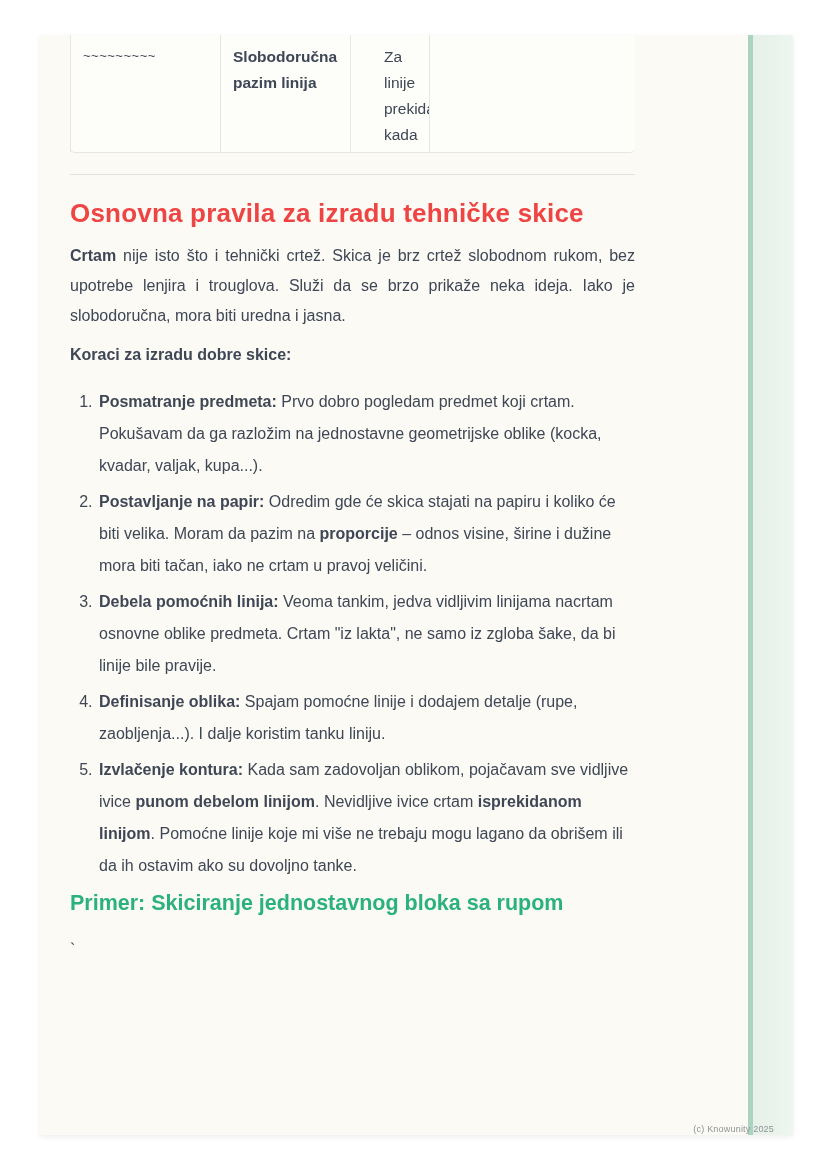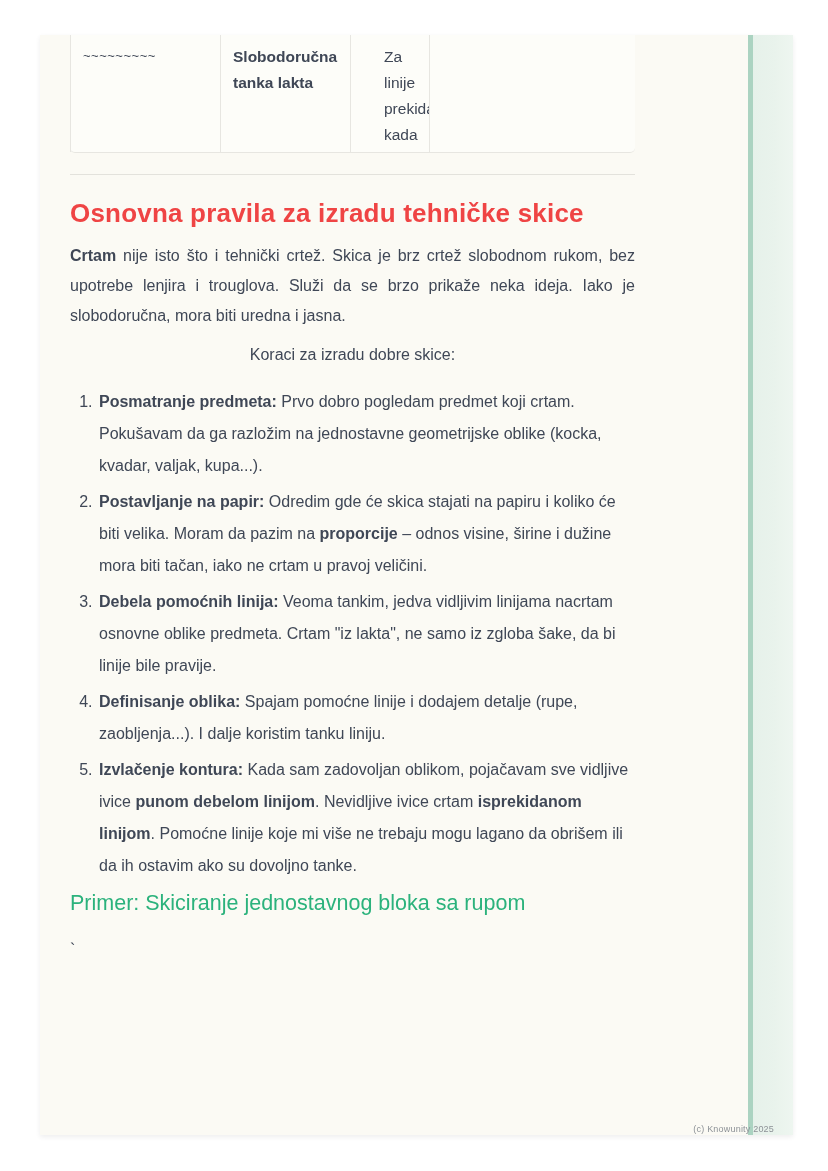--- a/index.html
+++ b/index.html
@@ -95,37 +95,36 @@
     letter-spacing: 0.2px;
   }
   .intro-para {
     margin: 11px 0 0;
     line-height: 30px;
     text-align: justify;
   }
   .steps-heading {
     margin: 10px 0 0;
     line-height: 28px;
-    font-weight: 400;
-    text-align: center;
+    font-weight: 700;
   }
   ol.steps {
     margin: 17px 0 0;
     padding-left: 27px;
   }
   ol.steps li {
     line-height: 32px;
     margin: 4px 0 2px 0;
     padding-left: 2px;
   }
   h2.example-title {
     margin: 6px 0 0;
     font-size: 21.5px;
     line-height: 30px;
-    font-weight: 400;
+    font-weight: 700;
     color: #2bb27c;
   }
   .stray-mark {
     margin: 18px 0 0;
     line-height: 28px;
     font-size: 16px;
   }
   .copyright {
     position: absolute;
     right: 19px;
@@ -143,21 +142,21 @@
 
     <div class="edge-stripe">
       <div class="stripe-dark"></div>
       <div class="stripe-light"></div>
     </div>
 
     <div class="content">
 
       <div class="cont-table">
         <div class="cell cell-sample">~~~~~~~~~</div>
-        <div class="cell cell-name">Slobodoručna tanka lakta</div>
+        <div class="cell cell-name">Slobodoručna pazim linija</div>
         <div class="cell cell-purpose">Za linije prekida, kada crtamo samo deo nekog dugačkog predmeta.</div>
       </div>
 
 
       <hr class="divider">
 
       <h1 class="section-title">Osnovna pravila za izradu tehničke skice</h1>
 
       <p class="intro-para"><span class="seg-bold">Crtam</span><span> nije isto što i tehnički crtež. Skica je brz crtež slobodnom rukom, bez upotrebe lenjira i trouglova. Služi da se brzo prikaže neka ideja. Iako je slobodoručna, mora biti uredna i jasna.</span></p>
 

